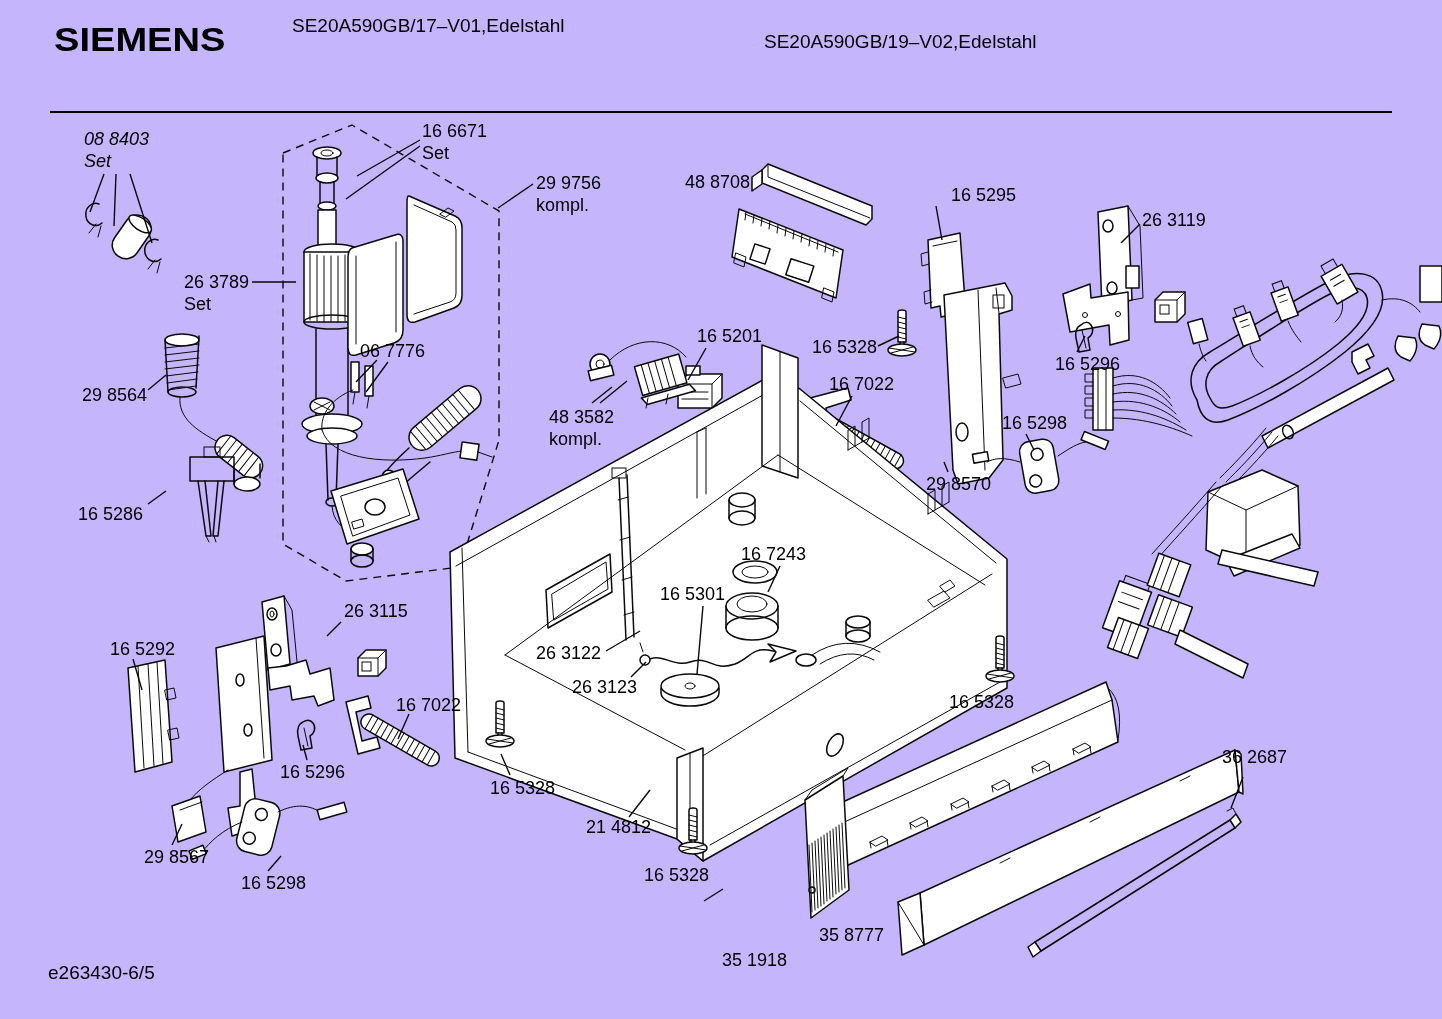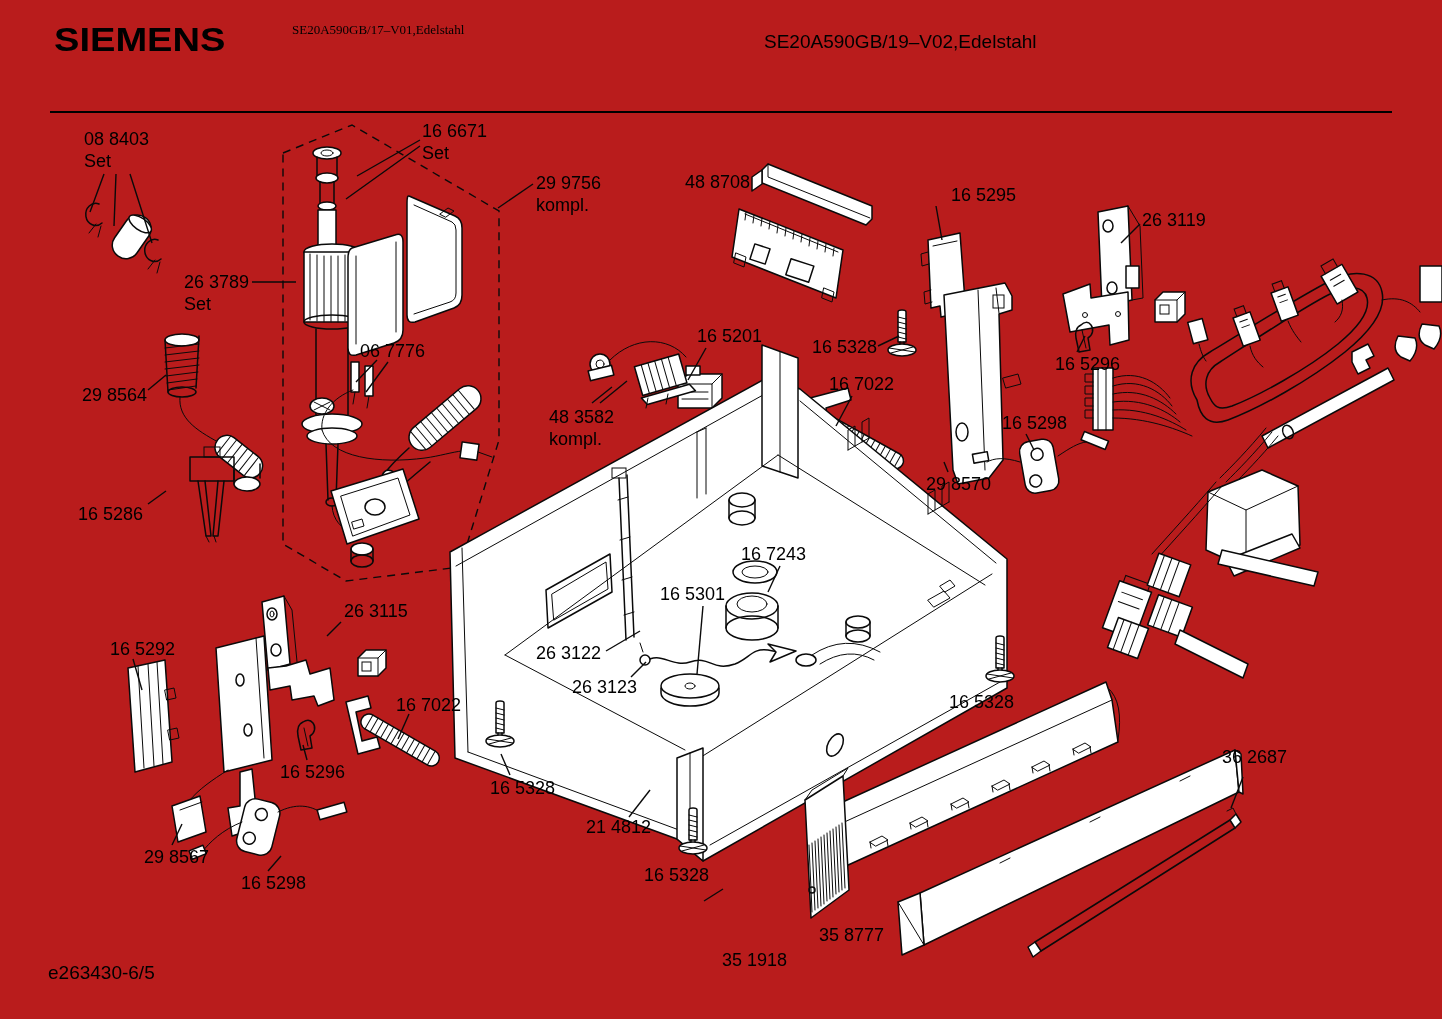--- a/index.html
+++ b/index.html
@@ -1,20 +1,20 @@
 <!DOCTYPE html>
 <html><head>
 <meta charset="utf-8">
 <style>
   html,body{margin:0;padding:0;background:#888;}
-  .page{position:relative;width:1442px;height:1019px;background:#b91c1c;overflow:hidden;
+  .page{position:relative;width:1442px;height:1019px;background:#c4b5fd;overflow:hidden;
         font-family:"Liberation Sans","DejaVu Sans",sans-serif;color:#000;}
   .brand{position:absolute;left:54px;top:20px;font-size:34px;font-weight:bold;
          letter-spacing:0px;transform:scaleX(1.12);transform-origin:left top;}
-  .model-left{position:absolute;left:292px;top:22px;font-size:13px;font-family:Liberation Serif, serif;}
+  .model-left{position:absolute;left:292px;top:15px;font-size:19px;}
   .model-right{position:absolute;left:764px;top:31px;font-size:19px;}
   .category{position:absolute;left:1146px;top:31px;font-size:19px;line-height:23px;}
   .hrule{position:absolute;left:50px;top:111px;width:1342px;height:2px;background:#000;}
   .footer-doc{position:absolute;left:48px;top:962px;font-size:19px;}
   .part-label{position:absolute;font-size:18px;line-height:22px;white-space:pre;}
   svg.art{position:absolute;left:0;top:0;}
   .art *{vector-effect:none;}
   .s  {stroke:#0a0a0a;stroke-width:1.5;fill:none;stroke-linecap:round;stroke-linejoin:round;}
   .sw {stroke:#0a0a0a;stroke-width:1.5;fill:#ffffff;stroke-linejoin:round;}
   .t  {stroke:#0a0a0a;stroke-width:1;fill:none;stroke-linecap:round;}
@@ -443,21 +443,21 @@
       <path d="M510,775 L501,754"></path>
       <path d="M629,817 L650,790"></path>
       <path d="M172,845 L182,824"></path>
       <path d="M268,871 L281,856"></path>
       <path d="M704,901 L723,889"></path>
       <path d="M1243,777 L1231,808"></path>
     </g>
   </svg>
 
   <div id="labels-layer">
-      <div class="part-label" style="left: 84px; top: 128px;">08 8403
+      <div class="part-label" style="left: 84px; top: 128px; font-style: italic;">08 8403
 Set</div>
       <div class="part-label" style="left: 422px; top: 120px;">16 6671
 Set</div>
       <div class="part-label" style="left: 536px; top: 172px;">29 9756
 kompl.</div>
       <div class="part-label" style="left: 184px; top: 271px;">26 3789
 Set</div>
       <div class="part-label" style="left: 360px; top: 340px;">06 7776</div>
       <div class="part-label" style="left: 685px; top: 171px;">48 8708</div>
       <div class="part-label" style="left: 911px; top: 184px; margin-left: 40px;">16 5295</div>

